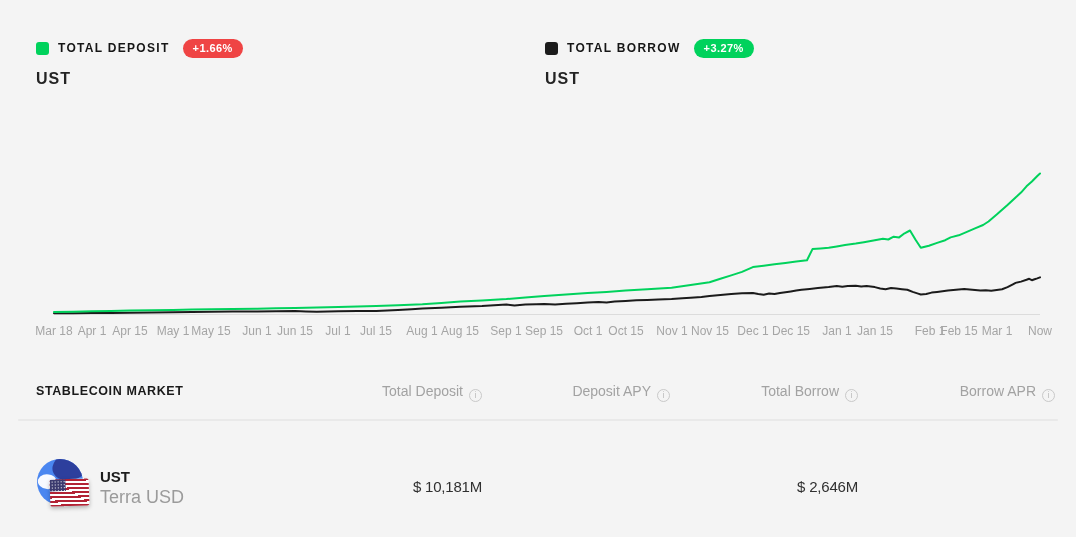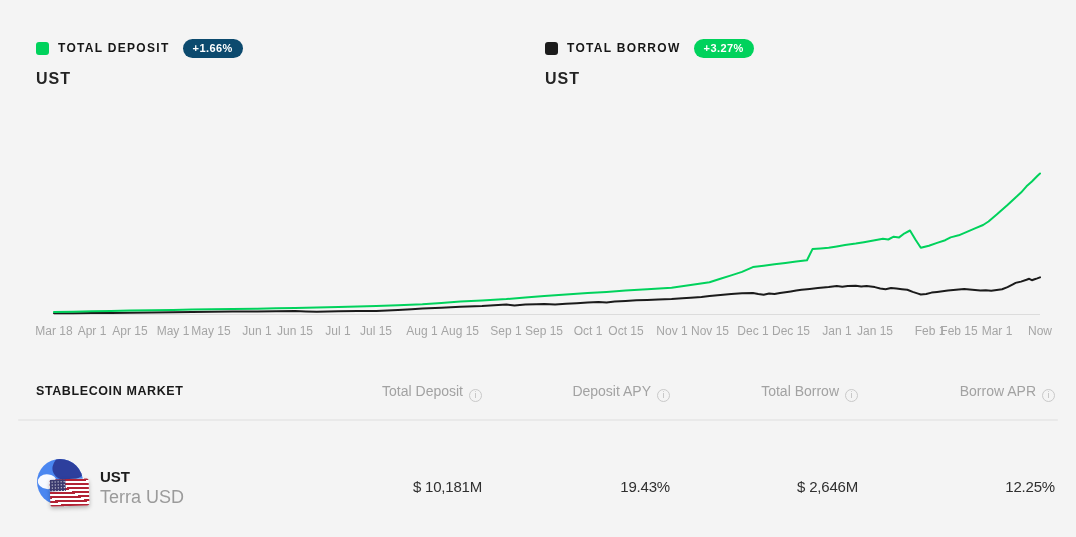--- a/index.html
+++ b/index.html
@@ -87,21 +87,21 @@
 </style>
 </head>
 <body>
 
 <div class="page">
 
   <div class="stat left">
     <div class="legend-row">
       <span class="swatch" style="background:#00d25c"></span>
       <span class="stat-label">TOTAL DEPOSIT</span>
-      <span class="badge" style="background:#0c4a6e">+1.66%</span>
+      <span class="badge" style="background:#ef4444">+1.66%</span>
     </div>
     <div class="stat-value-row">
       <span class="stat-unit">UST</span>
     </div>
   </div>
 
   <div class="stat right">
     <div class="legend-row">
       <span class="swatch" style="background:#1b1b1b"></span>
       <span class="stat-label">TOTAL BORROW</span>
@@ -155,18 +155,16 @@
   <div class="divider"></div>
 
   <div class="market-row">
     <div class="coin">
       <div class="globe"></div>
       <div class="flag"></div>
     </div>
     <div class="row-symbol">UST</div>
     <div class="row-name">Terra USD</div>
     <div class="cell colpos-0">$ 10,181M</div>
-    <div class="cell colpos-1">19.43%</div>
     <div class="cell colpos-2">$ 2,646M</div>
-    <div class="cell colpos-3">12.25%</div>
   </div>
 
 </div>
 
 </body></html>

